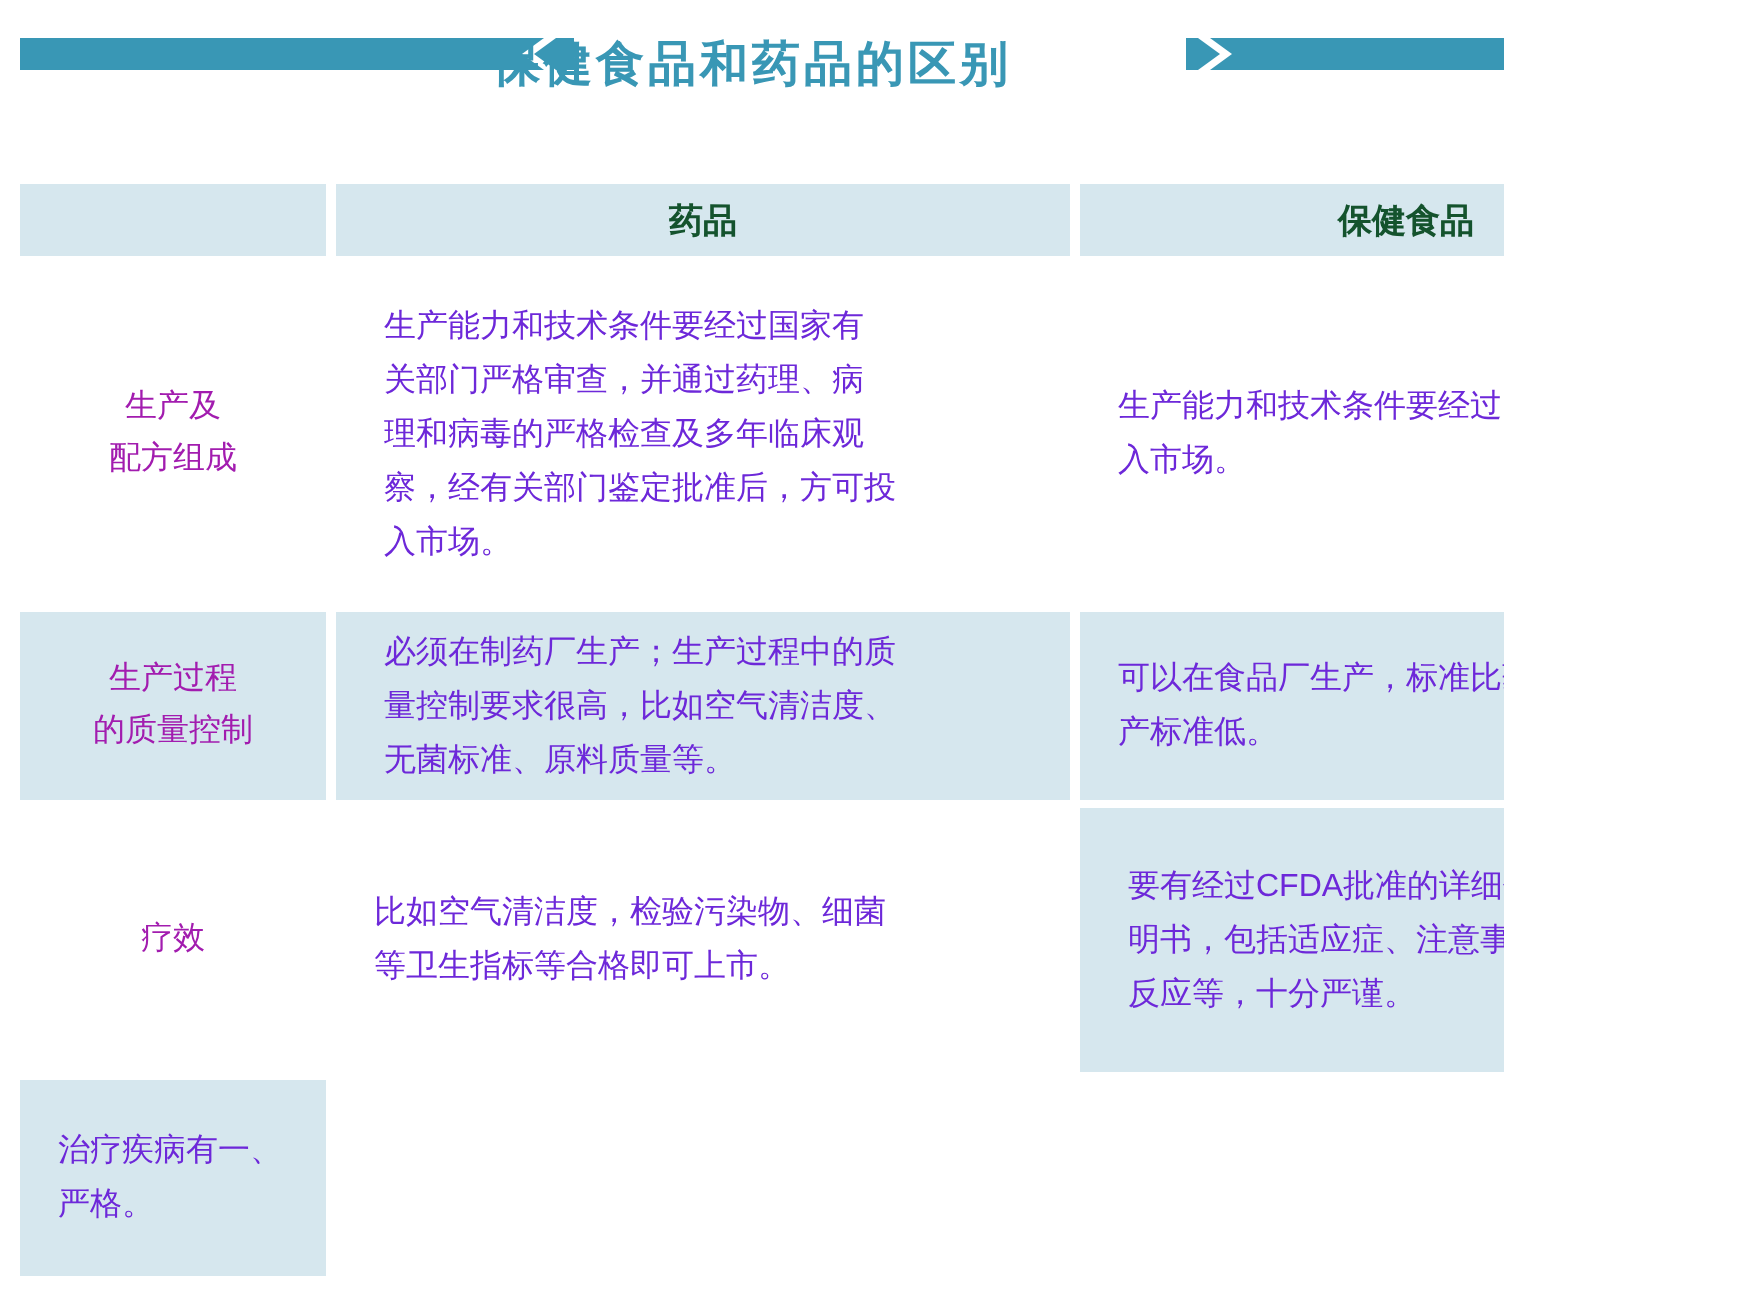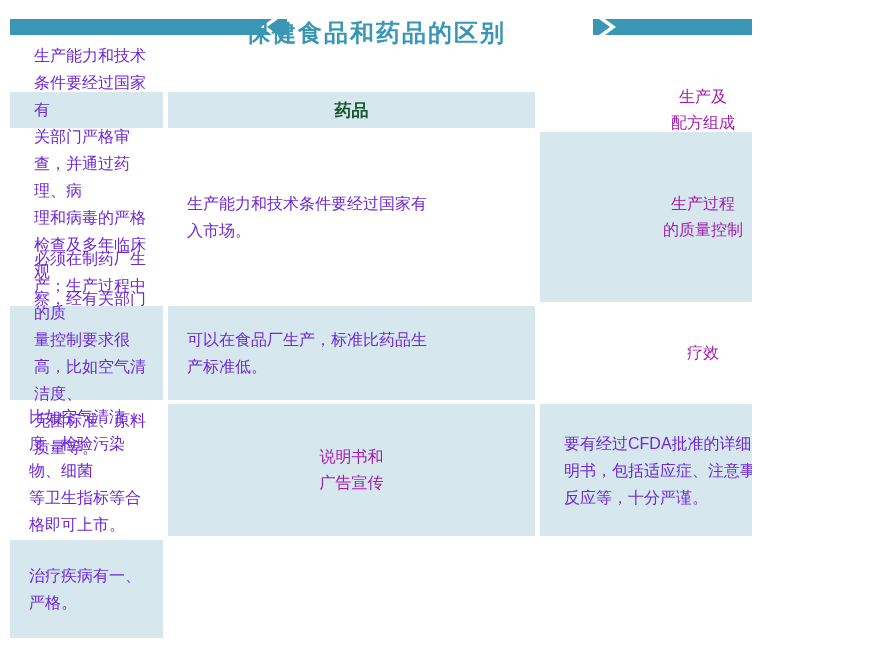--- a/index.html
+++ b/index.html
@@ -54,20 +54,21 @@
     <svg class="ribbon ribbon-right" width="274" height="16" viewBox="0 0 274 16" aria-hidden="true">
       <path d="M6 0 H0 V16 H6 L17 8 Z" fill="#3997b5"></path>
       <path d="M12 0 H274 V16 H12 L23 8 Z" fill="#3997b5"></path>
     </svg>
   </div>
 
   <div class="grid">
 
     <div class="cell blue head"></div>
     <div class="cell blue head">药品</div>
+    <div class="cell blue head">保健食品</div>
 
     <div class="cell rowlabel">生产及
 配方组成</div>
     <div class="cell body">生产能力和技术条件要经过国家有
 关部门严格审查，并通过药理、病
 理和病毒的严格检查及多年临床观
 察，经有关部门鉴定批准后，方可投
 入市场。</div>
     <div class="cell body col3">生产能力和技术条件要经过国家有
 入市场。</div>
@@ -77,22 +78,20 @@
     <div class="cell blue body">必须在制药厂生产；生产过程中的质
 量控制要求很高，比如空气清洁度、
 无菌标准、原料质量等。</div>
     <div class="cell blue body col3">可以在食品厂生产，标准比药品生
 产标准低。</div>
 
     <div class="cell rowlabel">疗效</div>
     <div class="cell body col3">比如空气清洁度，检验污染物、细菌
 等卫生指标等合格即可上市。</div>
 
-    <div class="cell blue rowlabel">说明书和
-广告宣传</div>
     <div class="cell blue body">要有经过CFDA批准的详细使用说
 明书，包括适应症、注意事项、不良
 反应等，十分严谨。</div>
     <div class="cell blue body col3">治疗疾病有一、严格。</div>
 
   </div>
 
 </div>
 
 </body></html>

